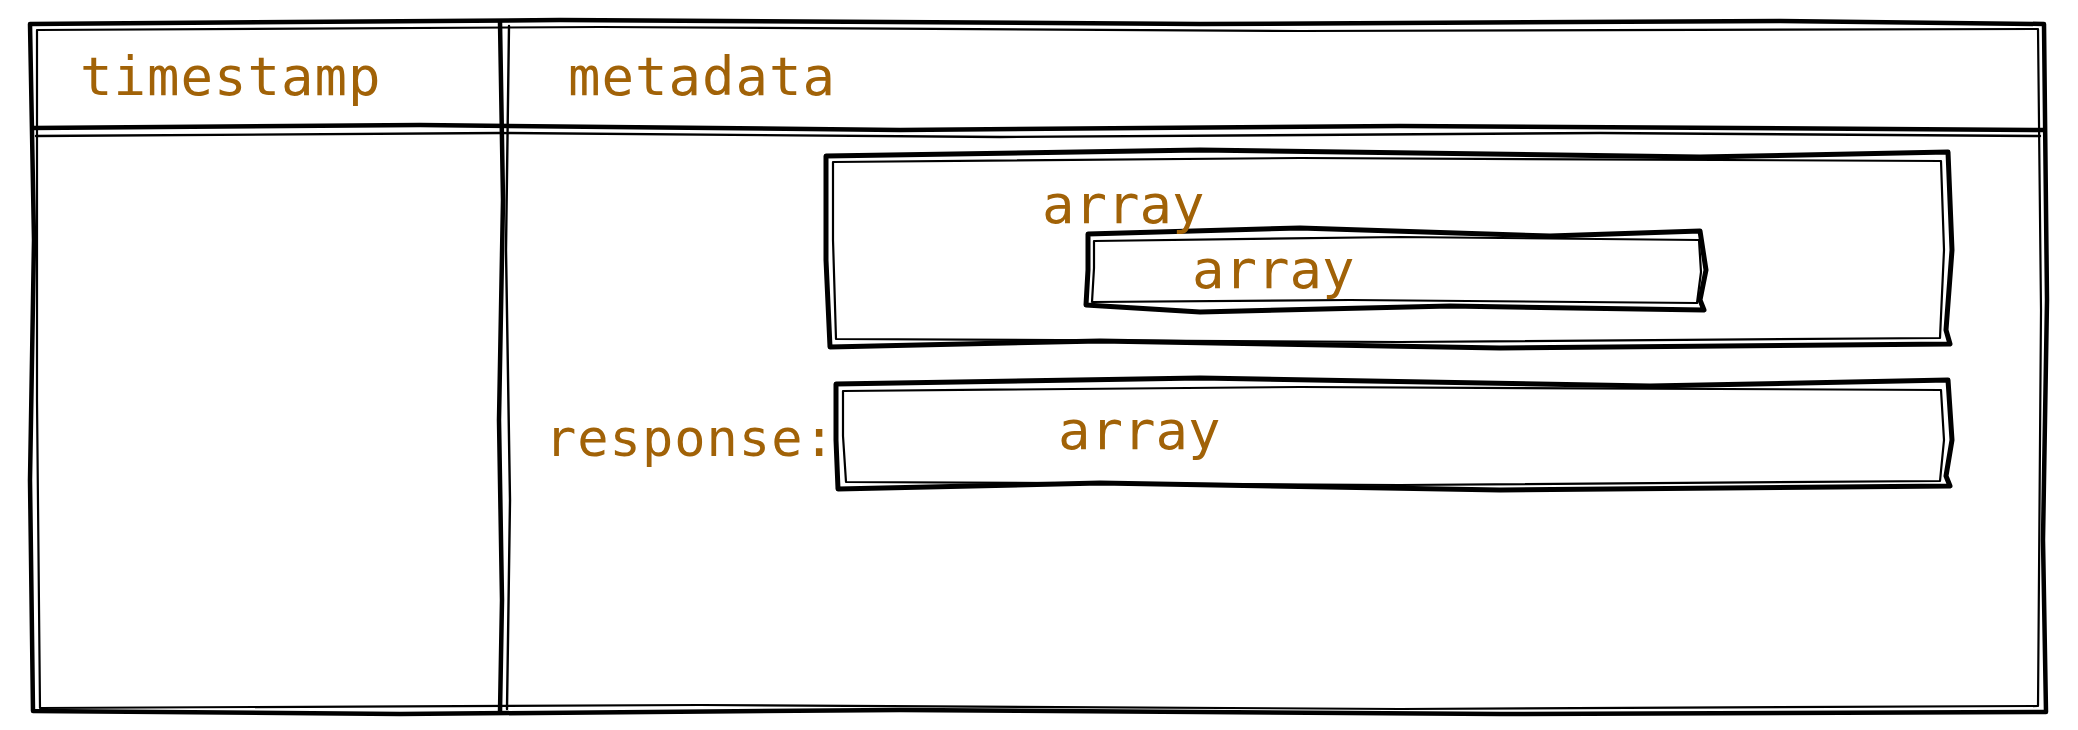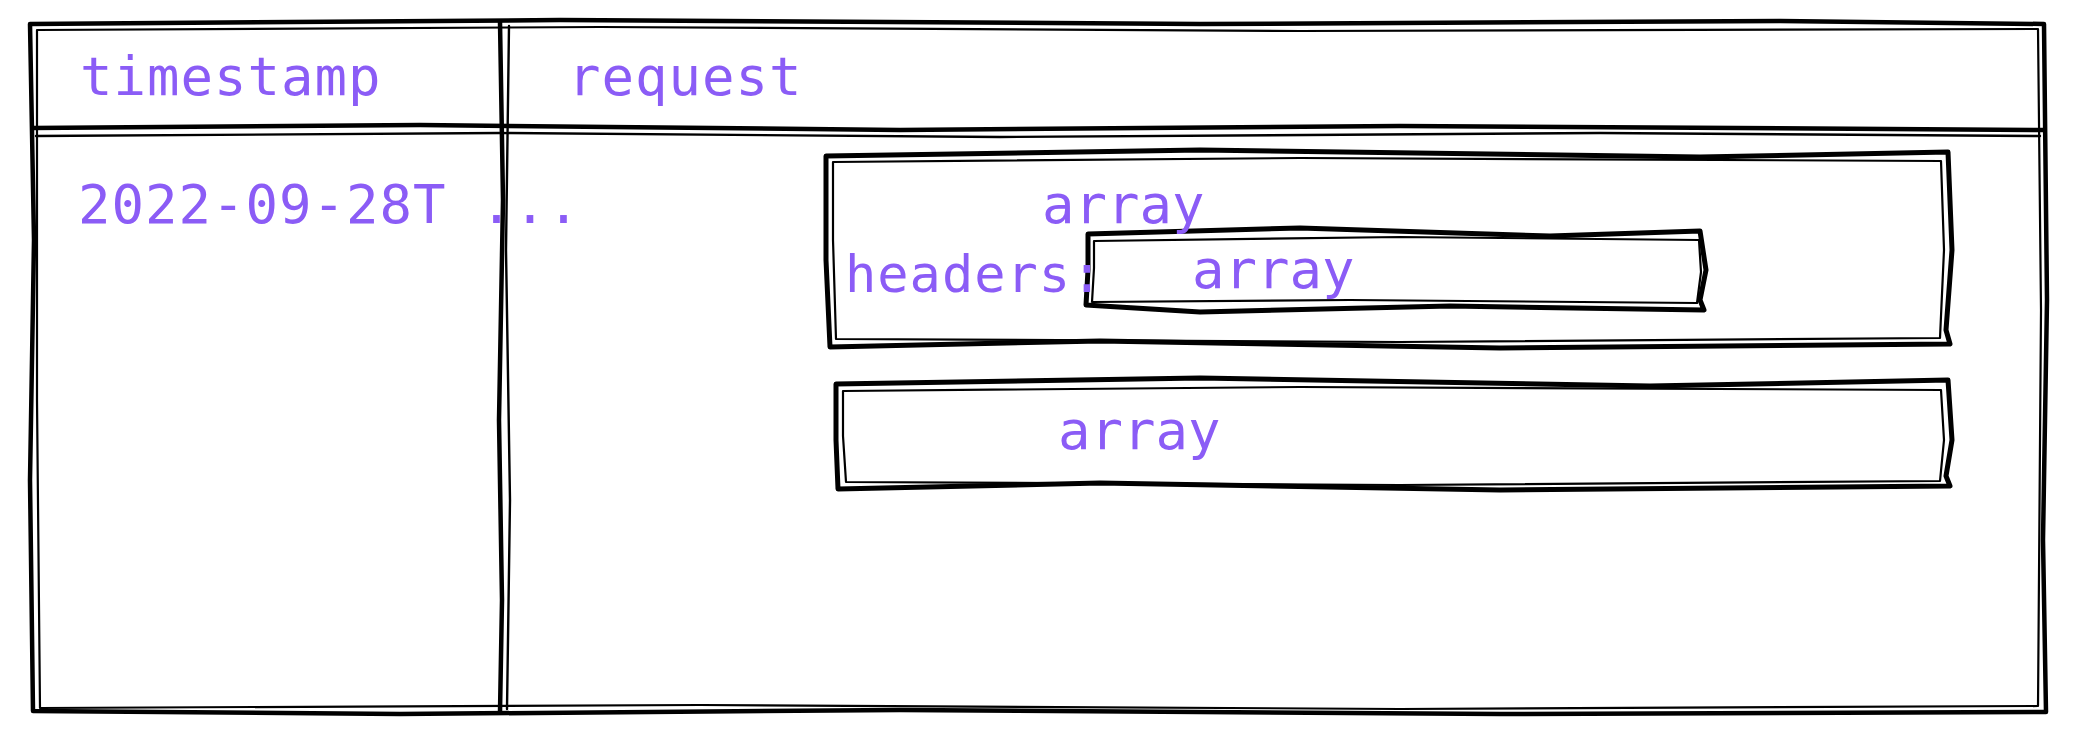--- a/index.html
+++ b/index.html
@@ -34,21 +34,21 @@
     position: absolute;
     inset: 0;
     width: 2078px;
     height: 730px;
   }
 
   .cell-text {
     position: absolute;
     white-space: pre;
     font-family: "DejaVu Sans Mono", "Liberation Mono", monospace;
-    color: #8b5cf6;
+    color: #a16207;
     line-height: 1;
   }
 
   
   .col-header {
     font-size: 54px;
     letter-spacing: 1px;
   }
   #header-timestamp { left: 80px;  top: 50px; }
   #header-metadata  { left: 568px; top: 50px; }
@@ -146,28 +146,27 @@
                  L 843,436 Z" stroke-width="2.2"></path>
       </g>
 
     </g>
   </svg>
 
   <div id="text-layer">
 
     <div class="cell-text col-header" id="header-timestamp">timestamp</div>
 
-    <div class="cell-text col-header" id="header-metadata">request</div>
+    <div class="cell-text col-header" id="header-metadata">metadata</div>
 
-    <div class="cell-text" id="value-timestamp">2022-09-28T ...</div>
 
 
     <div class="cell-text type-tag" id="tag-request-array">array</div>
 
-    <div class="cell-text field-label-nested" id="label-headers">headers:</div>
 
     <div class="cell-text type-tag" id="tag-headers-array">array</div>
 
+    <div class="cell-text field-label" id="label-response">response:</div>
 
     <div class="cell-text type-tag" id="tag-response-array">array</div>
 
   </div>
 </div>
 
 </body></html>

